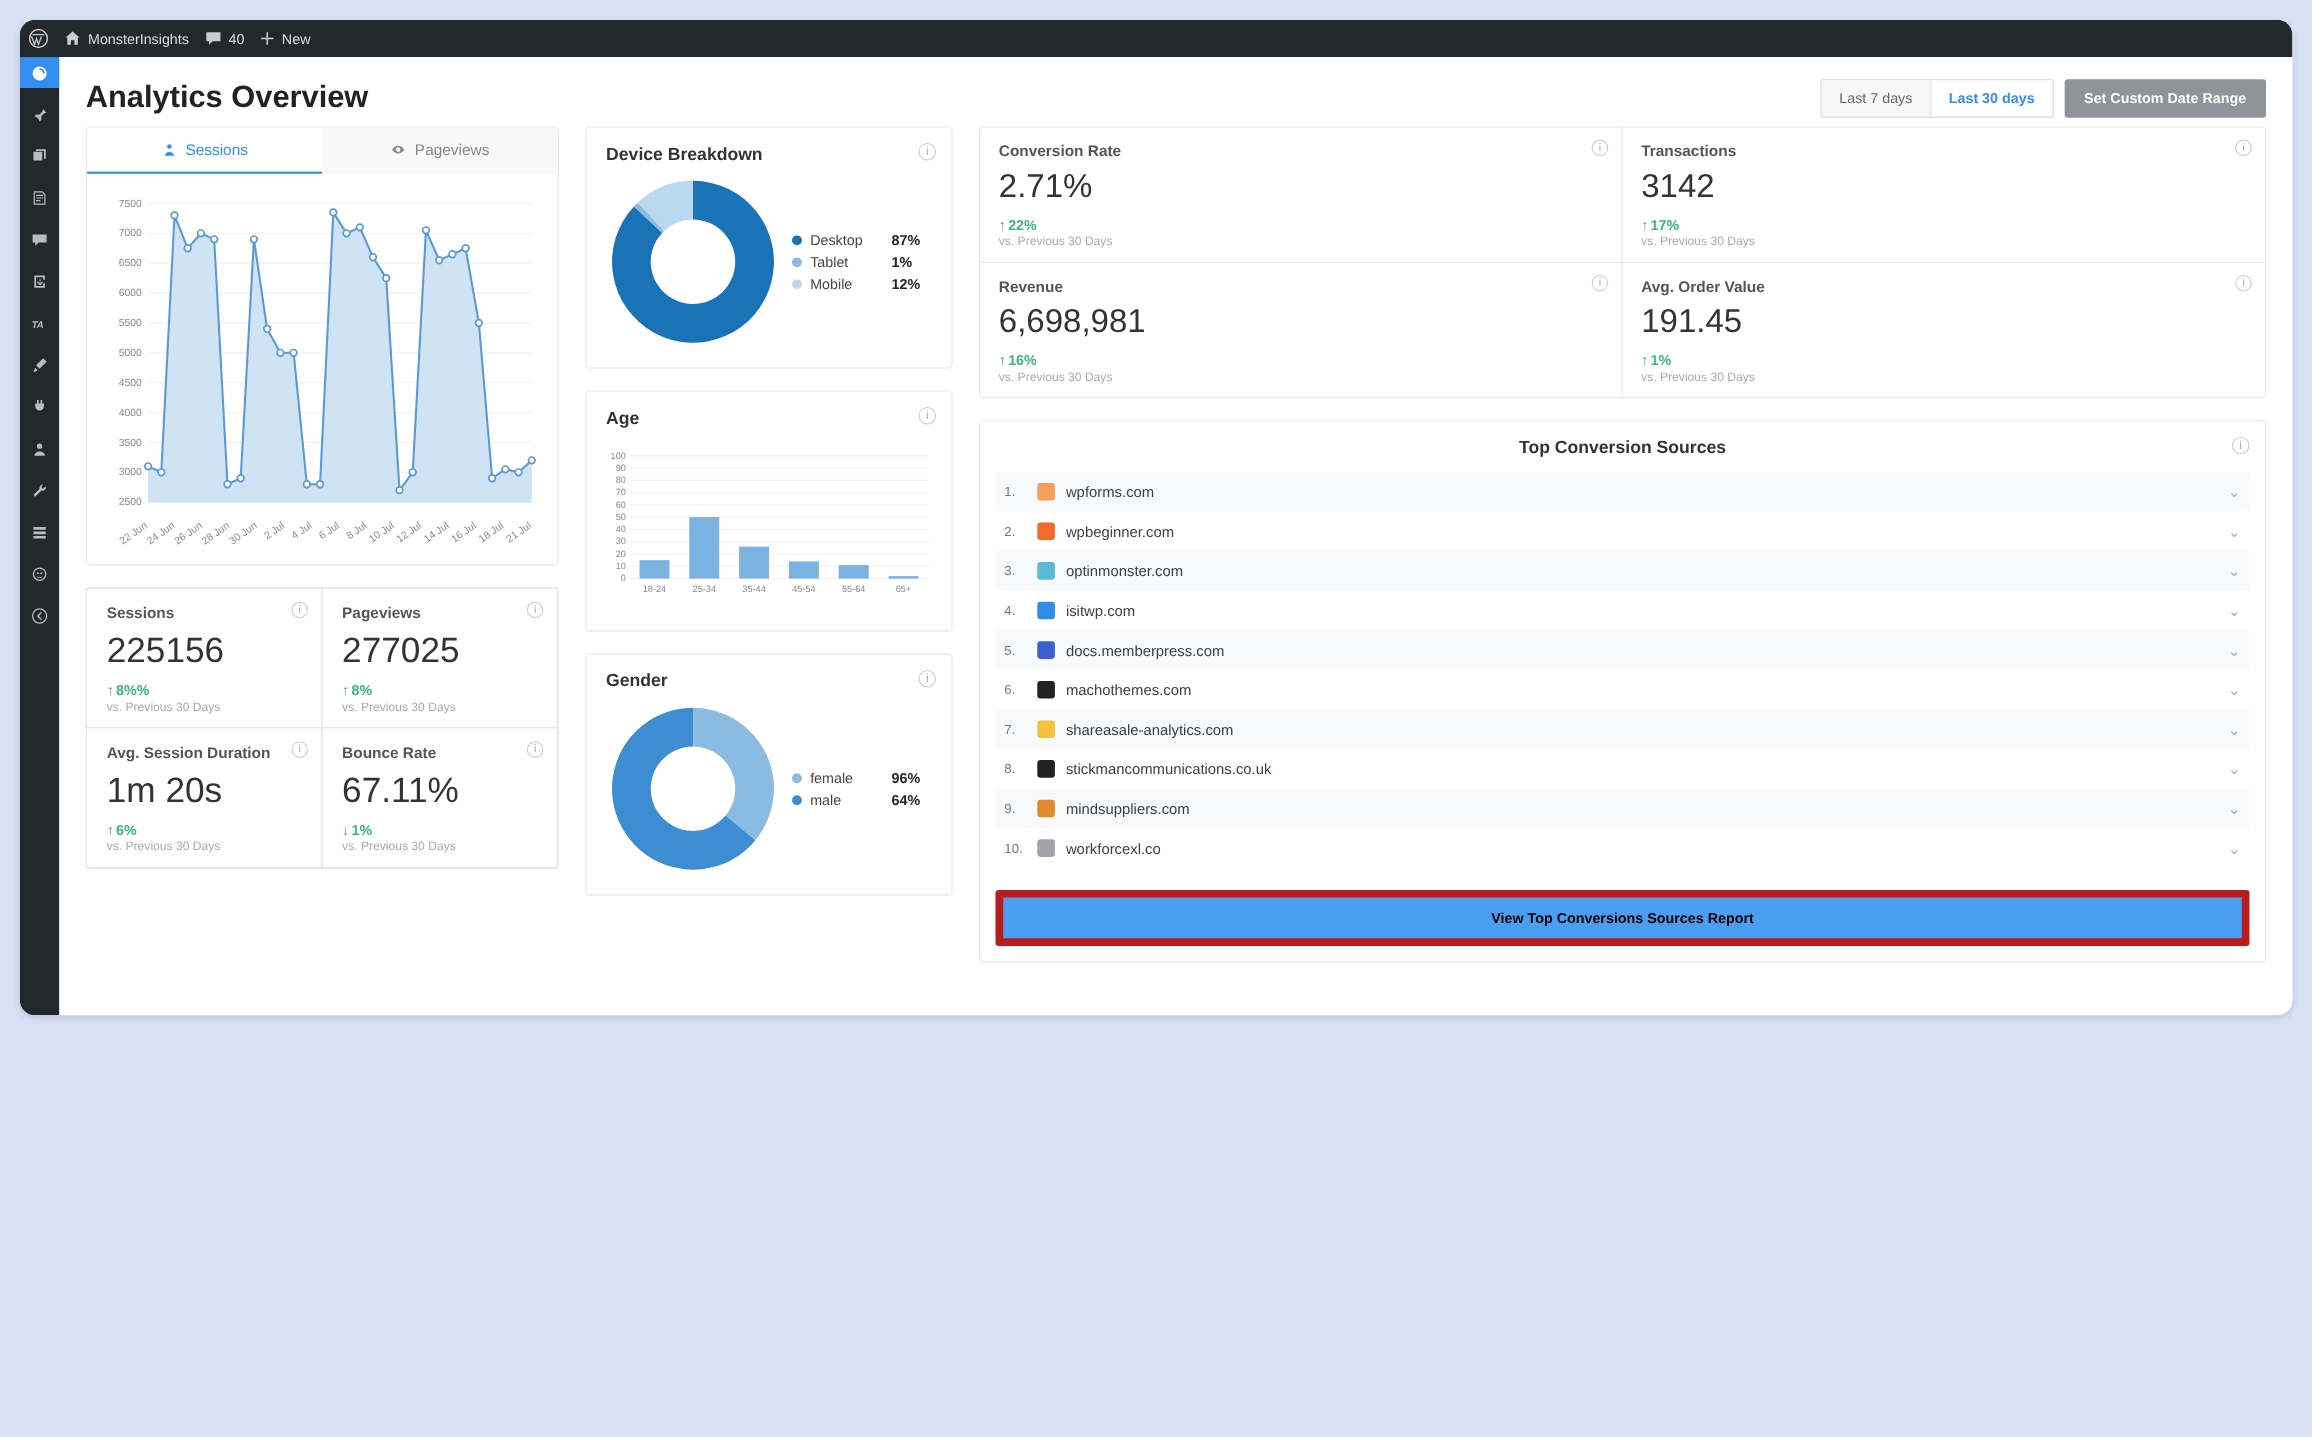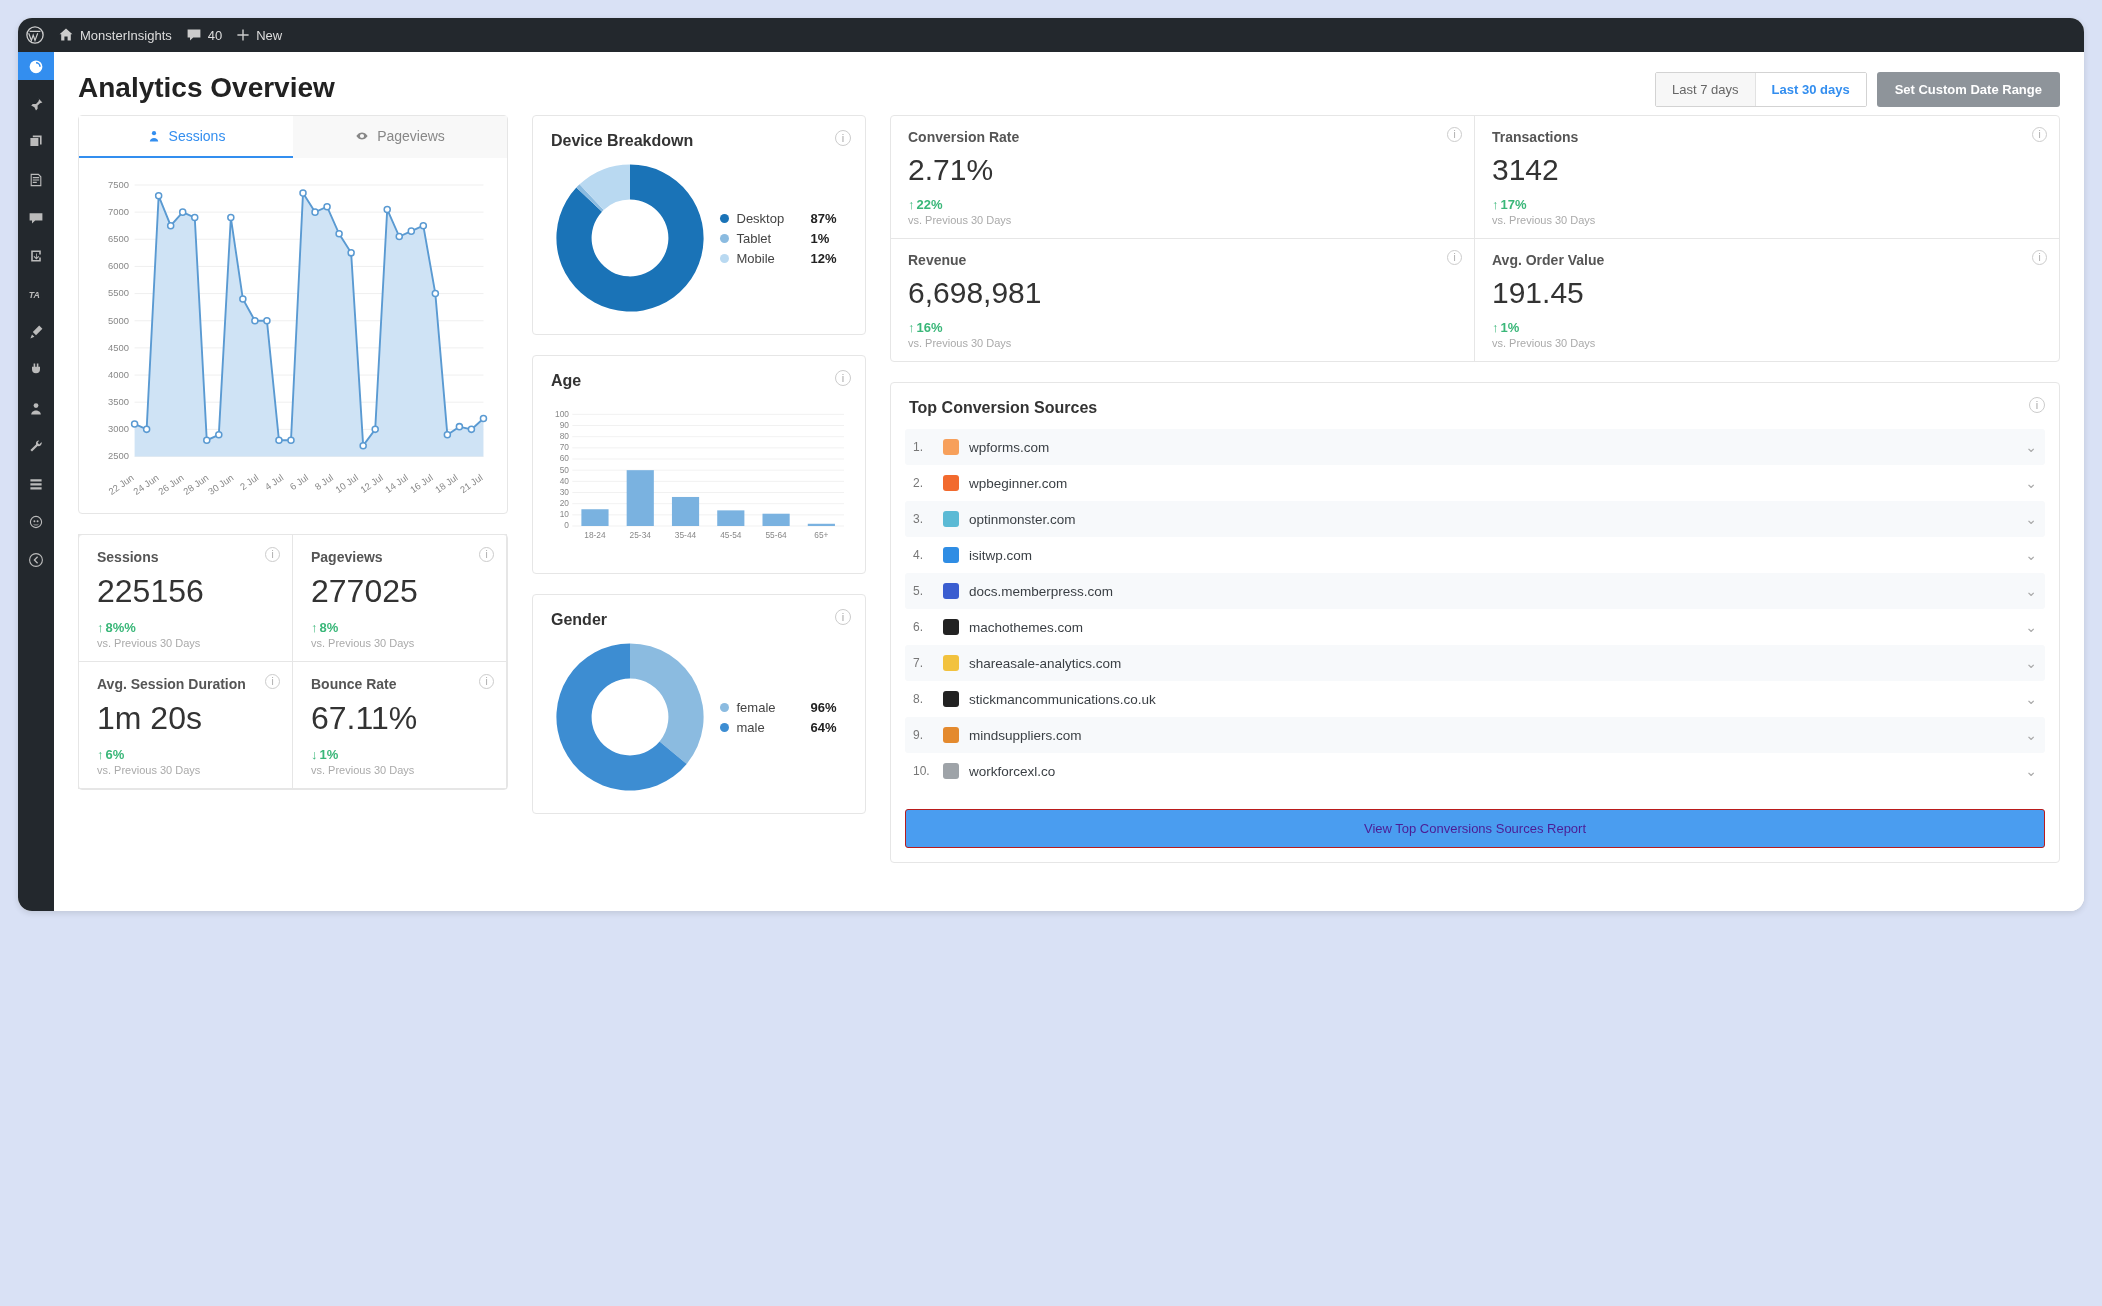--- a/index.html
+++ b/index.html
@@ -126,36 +126,36 @@
   
   .agebox { padding: 6px 16px 14px 16px; }
   .agebox svg { width: 100%; height: 160px; }
   
   .kpi-grid { display: grid; grid-template-columns: 1fr 1fr; gap: 0; border: 1px solid #e6e6e6; border-radius: 4px; margin-bottom: 20px; background: #fff; }
   .kpi-grid .statcell { border: none; border-bottom: 1px solid #e6e6e6; }
   .kpi-grid .statcell:nth-child(odd) { border-right: 1px solid #e6e6e6; }
   .kpi-grid .statcell:nth-last-child(-n+2) { border-bottom: none; }
   .kpi-grid .statcell .big { font-size: 30px; }
   
-  .sources .hdr { padding-bottom: 8px; }
+  .sources .hdr { padding-bottom: 8px; text-align: center; }
   .src-list { padding: 4px 14px 14px 14px; }
   .src-row {
     display: flex; align-items: center; gap: 10px;
     padding: 10px 8px; border-radius: 3px; cursor: pointer;
   }
   .src-row:nth-child(odd) { background: #f7f9fb; }
   .src-row .rank { width: 20px; font-size: 12px; color: #777; }
   .src-row .favicon { width: 16px; height: 16px; border-radius: 3px; display: inline-block; }
   .src-row .domain { flex: 1; color: #3a3f44; font-size: 13.5px; }
   .src-row .chev { color: #aaa; }
   .btn-blue {
     display: block; width: calc(100% - 28px); margin: 6px 14px 14px;
-    background: #4a9df0; color: #4c1d95; border: 1px solid #b91c1c;
+    background: #4a9df0; color: #000000; border: 7px solid #b91c1c;
     border-radius: 3px; padding: 11px 0; text-align: center; font-size: 13px;
-    font-weight: 400; cursor: pointer;
+    font-weight: 700; cursor: pointer;
   }
 </style>
 </head>
 <body>
 
 <div class="frame">
 
   <div class="wp-adminbar">
     <div class="item">
       <svg width="18" height="18" viewBox="0 0 20 20">

